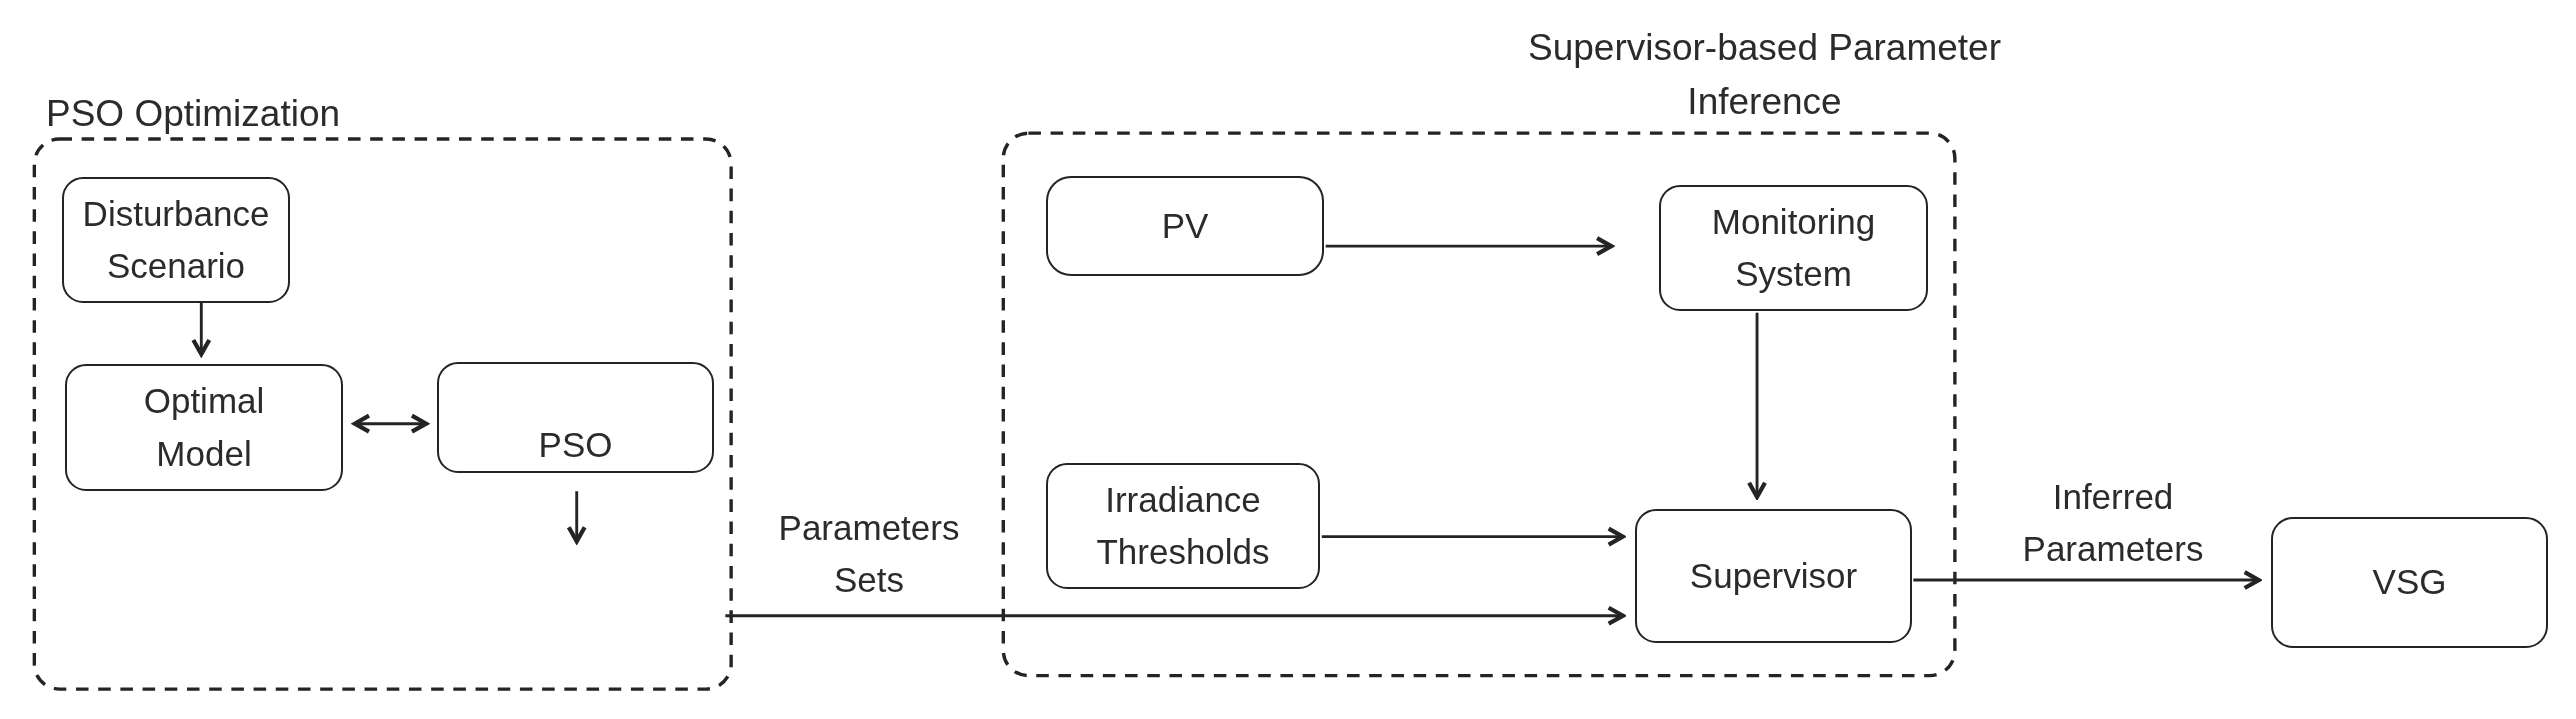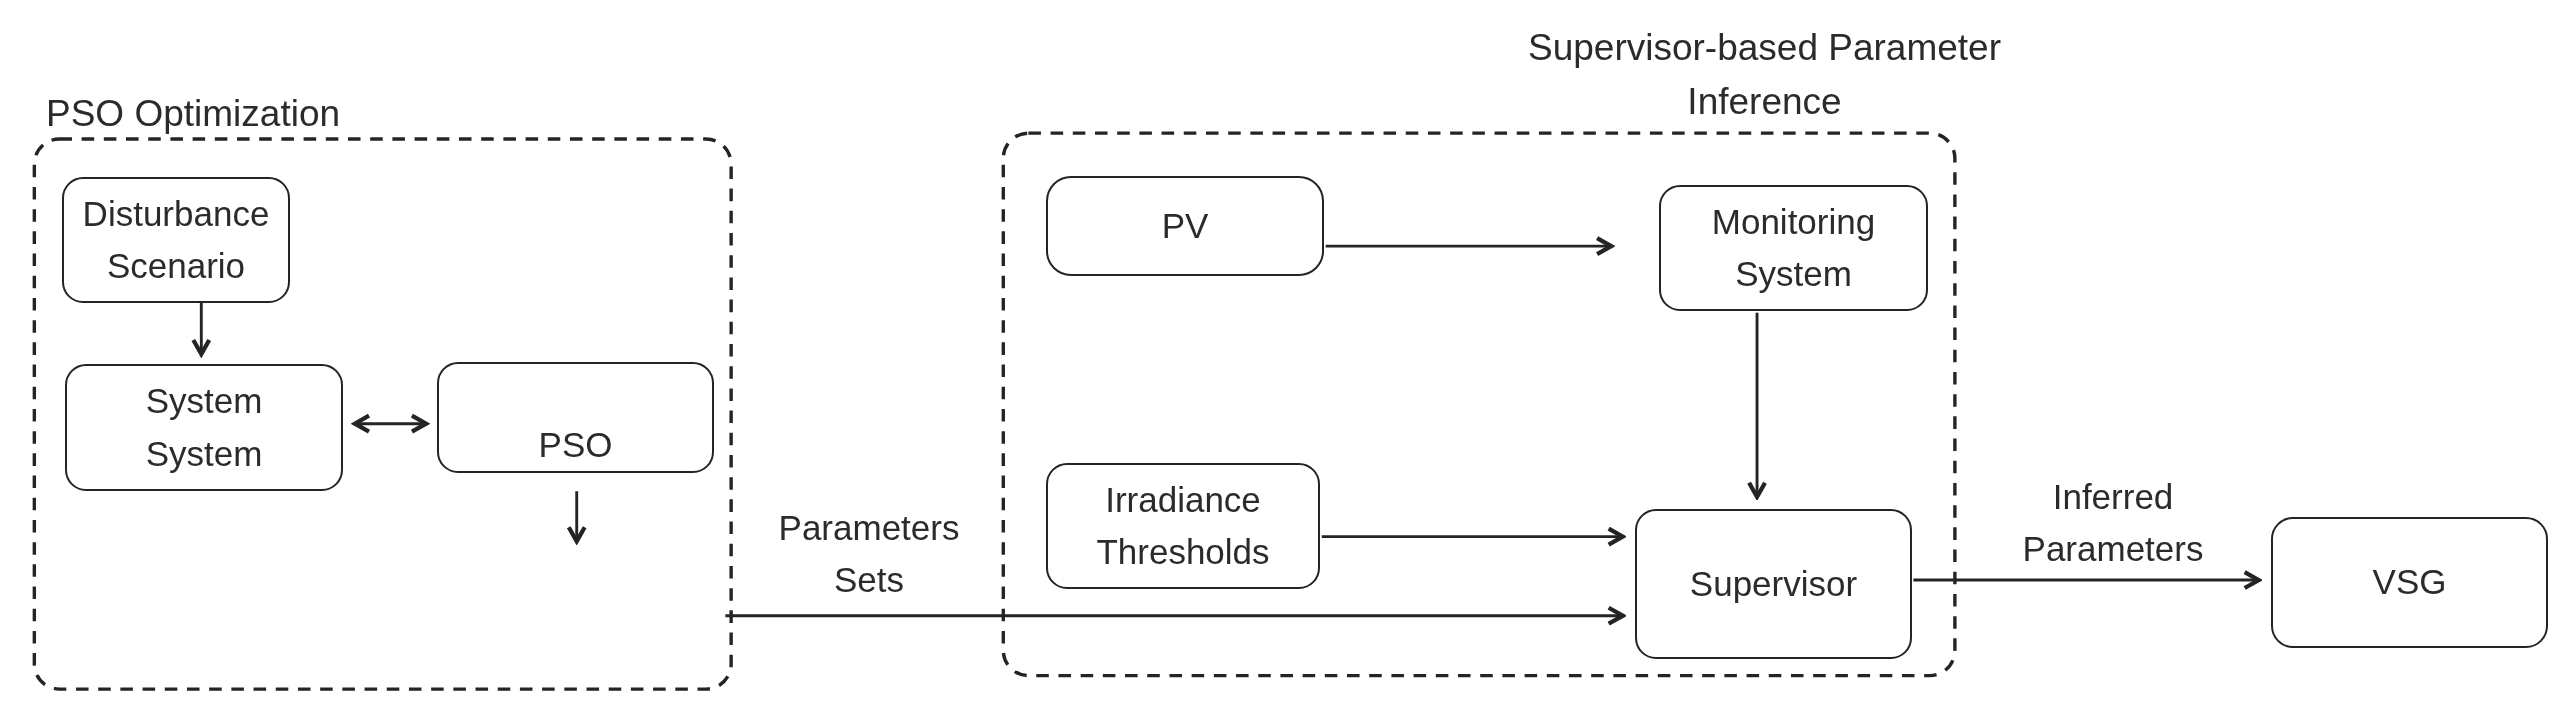--- a/index.html
+++ b/index.html
@@ -49,21 +49,21 @@
   #title-supervisor{left:1523px;top:21px;width:483px;}
   #node-disturbance{left:62px;top:159px;width:228px;height:126px;margin-top:18px;}
   #node-system-model{left:65px;top:364px;width:278px;height:127px;}
   #node-system-model span{max-width:174px;}
   #node-pso{left:437px;top:362px;width:277px;height:111px;align-items:flex-end;}
   #node-pv{left:1046px;top:176px;width:278px;height:100px;border-radius:25px;}
   #node-monitoring{left:1659px;top:185px;width:269px;height:126px;}
   #node-monitoring span{max-width:203px;}
   #node-irradiance{left:1046px;top:463px;width:274px;height:126px;}
   #node-irradiance span{max-width:222px;}
-  #node-supervisor{left:1635px;top:509px;width:277px;height:150px;}
+  #node-supervisor{left:1635px;top:509px;width:277px;height:134px;}
   #node-vsg{left:2271px;top:517px;width:277px;height:131px;border-radius:22px;}
   #label-optimal{left:432px;top:567px;width:290px;line-height:48px;}
   #label-parameters-sets{left:753px;top:502px;width:232px;line-height:52px;}
   #label-inferred{left:1997px;top:471px;width:232px;line-height:52px;}
 </style>
 </head>
 <body>
 
 <div id="canvas">
 
@@ -87,21 +87,21 @@
     <line x1="1982" y1="601" x2="2339" y2="601" stroke="currentColor" stroke-width="3" marker-end="url(#arrow)"></line>
   </svg>
 
   <div id="title-pso" class="group-title">PSO Optimization</div>
   <div id="title-supervisor" class="group-title centered">Supervisor-based Parameter Inference</div>
 
   <div id="node-disturbance" class="node">
     <span>Disturbance Scenario</span>
   </div>
   <div id="node-system-model" class="node">
-    <span>System System</span>
+    <span>Optimal Model</span>
   </div>
   <div id="node-pso" class="node">
     <span>PSO</span>
   </div>
   <div id="node-pv" class="node">
     <span>PV</span>
   </div>
   <div id="node-monitoring" class="node">
     <span>Monitoring System</span>
   </div>

